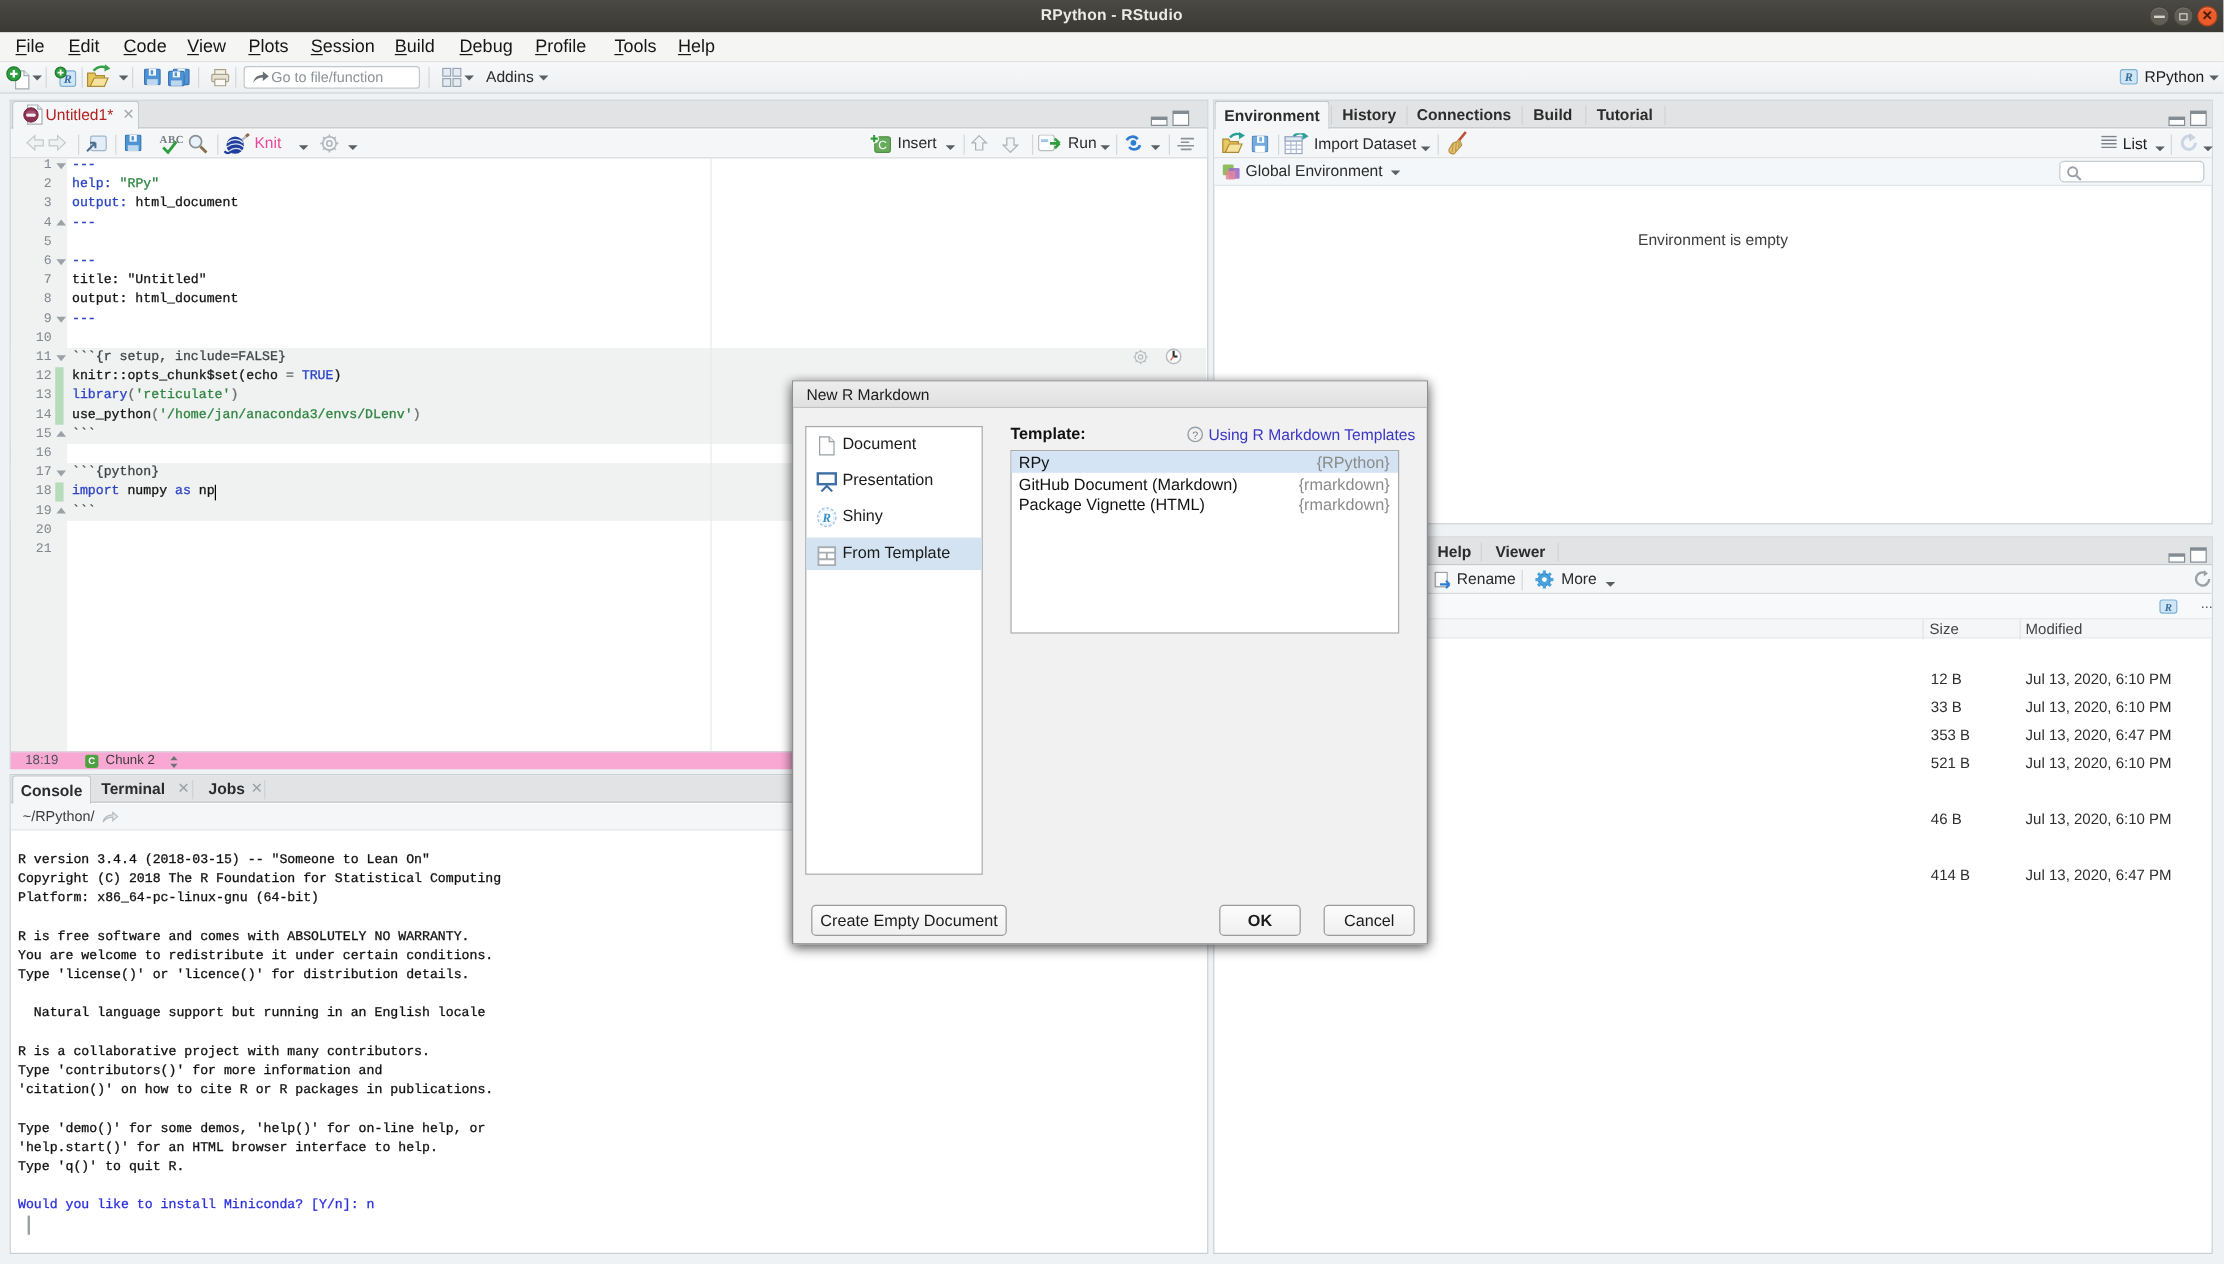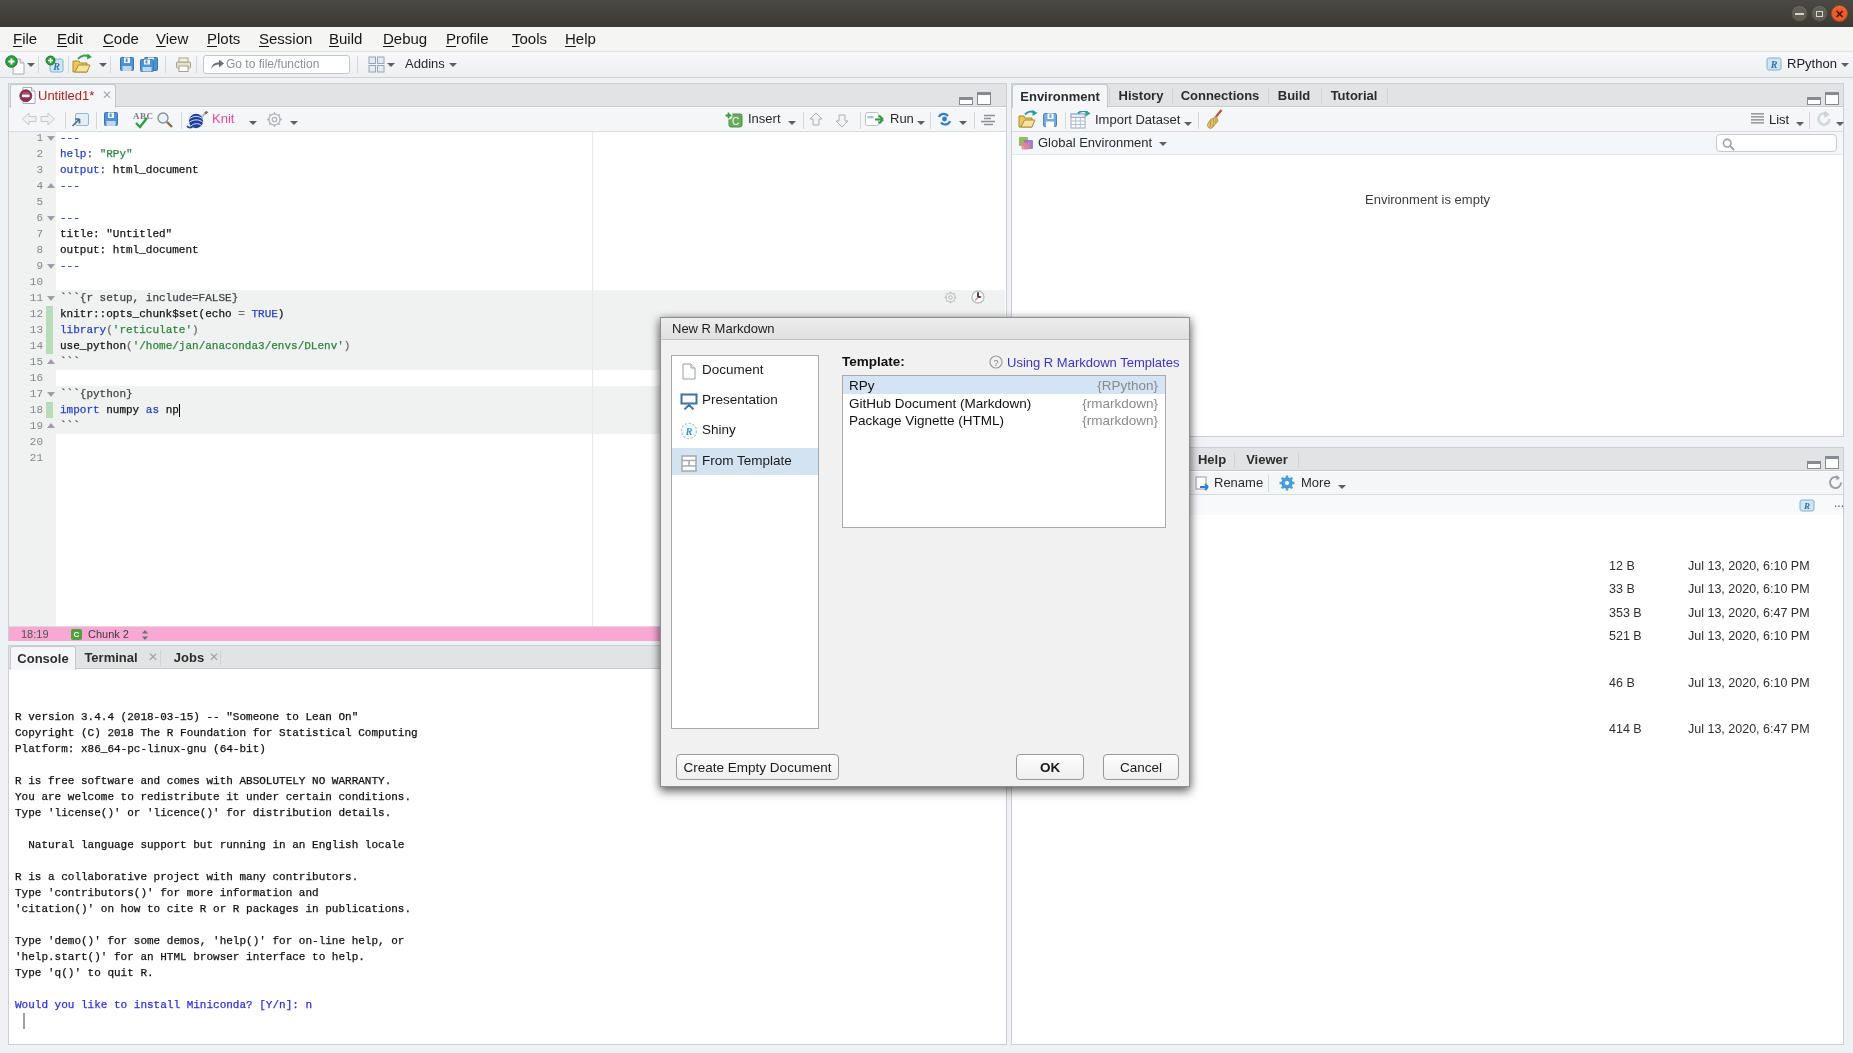--- a/index.html
+++ b/index.html
@@ -44,20 +44,21 @@
 .fold.up{border-left:4px solid transparent;border-right:4px solid transparent;border-bottom:5px solid #9ba1a6}
 .chunkband{position:absolute;left:0;right:1px;height:16px;background:#f0f1f1}
 .greenbar{position:absolute;left:37px;width:7px;background:#b7dcbc}
 
 .btn{position:absolute;background:linear-gradient(#fdfdfd,#efefef);border:1px solid #9a9a9a;border-radius:4px;font-size:13.5px;color:#1b1b1b;text-align:center}
 </style>
 </head>
 <body>
 
 <div id="titlebar">
+  <div class="title">RPython - RStudio</div>
   <div class="winbtn min">
       <span style="position:absolute;left:3px;top:7px;width:9px;height:1.6px;background:#d6d3cc"></span>
     </div>
   <div class="winbtn max">
       <span style="position:absolute;left:4px;top:4.5px;width:7px;height:6px;border:1.4px solid #d6d3cc"></span>
     </div>
   <div class="winbtn close">
       <span style="color:#421c05;font-weight:bold;font-size:11px;line-height:16px">✕</span>
     </div>
 </div>
@@ -251,20 +252,26 @@
 <div class="pane" id="console" style="left:8px;top:645px;width:999px;height:400px">
   <div class="tabstrip">
     <div class="tab active" style="left:1px;width:66px">Console</div>
     <div class="tab" style="left:62px;width:80px">Terminal</div>
     <div class="abs" style="left:139px;top:4px;font-size:12px;color:#9aa0a4">✕</div>
     <div class="tab" style="left:156px;width:48px">Jobs</div>
     <div class="abs" style="left:200px;top:4px;font-size:12px;color:#9aa0a4">✕</div>
     <div class="abs" style="left:151px;top:4px;width:1px;height:16px;background:#cfd3d6"></div>
       <div class="abs" style="left:211px;top:4px;width:1px;height:16px;background:#cfd3d6"></div>
   </div>
+  <div class="abs" style="left:0;top:24px;width:997px;height:22px;background:#f4f6f7;border-bottom:1px solid #e2e5e7">
+    <div class="abs" style="left:10px;top:3px;font-size:12px;color:#3c3c3c">~/RPython/</div>
+    <svg class="abs" style="left:76px;top:6px" width="14" height="11" viewBox="0 0 14 11">
+        <path d="M1 9 C2 4 6 3 9 3 L9 1 L13 4.5 L9 8 L9 5 C6 5 3 6 1 9 Z" fill="#e8eaec" stroke="#b6bcc0"></path>
+      </svg>
+  </div>
   <pre class="mono abs" style="left:6px;top:63px;color:#101010">R version 3.4.4 (2018-03-15) -- "Someone to Lean On"
 Copyright (C) 2018 The R Foundation for Statistical Computing
 Platform: x86_64-pc-linux-gnu (64-bit)
 
 R is free software and comes with ABSOLUTELY NO WARRANTY.
 You are welcome to redistribute it under certain conditions.
 Type 'license()' or 'licence()' for distribution details.
 
   Natural language support but running in an English locale
 
@@ -392,20 +399,26 @@
     <path d="M14 8.5 A5.5 5.5 0 1 1 11 3.6" fill="none" stroke="#9aa0a5" stroke-width="2"></path>
     <path d="M9.5 1 L13 4 L9.5 6.5 Z" fill="#9aa0a5"></path>
   </svg>
   <div class="abs" style="left:0;top:47px;width:831px;height:20px;background:#f7f9fa">
     <svg class="abs" style="left:787px;top:2px" width="16" height="16" viewBox="0 0 16 16">
       <rect x="1" y="3" width="14" height="11" rx="2" fill="#cfe7f5" stroke="#7fb2d6"></rect>
       <text x="8" y="12" font-size="9" fill="#3a6e9e" text-anchor="middle" font-family="Liberation Serif" font-style="italic" font-weight="bold">R</text>
     </svg>
     <div class="abs" style="left:822px;top:1px;font-size:12px;color:#555">...</div>
   </div>
+  <div class="abs" style="left:0;top:67px;width:831px;height:17px;background:#f5f6f7;border-top:1px solid #e7eaec;border-bottom:1px solid #e7eaec">
+    <div class="abs" style="left:596px;top:1px;font-size:12.5px;color:#454545">Size</div>
+    <div class="abs" style="left:676px;top:1px;font-size:12.5px;color:#454545">Modified</div>
+    <div class="abs" style="left:590px;top:0;width:1px;height:17px;background:#e0e3e5"></div>
+    <div class="abs" style="left:671px;top:0;width:1px;height:17px;background:#e0e3e5"></div>
+  </div>
   <div class="filerows abs" style="left:0;top:84px;width:831px;font-size:12.5px;color:#2e2e2e">
     <div class="abs" style="left:597px;top:27px">12 B</div>
     <div class="abs" style="left:676px;top:27px">Jul 13, 2020, 6:10 PM</div>
     <div class="abs" style="left:597px;top:50px">33 B</div>
     <div class="abs" style="left:676px;top:50px">Jul 13, 2020, 6:10 PM</div>
     <div class="abs" style="left:597px;top:74px">353 B</div>
     <div class="abs" style="left:676px;top:74px">Jul 13, 2020, 6:47 PM</div>
     <div class="abs" style="left:597px;top:97px">521 B</div>
     <div class="abs" style="left:676px;top:97px">Jul 13, 2020, 6:10 PM</div>
     <div class="abs" style="left:597px;top:144px">46 B</div>

